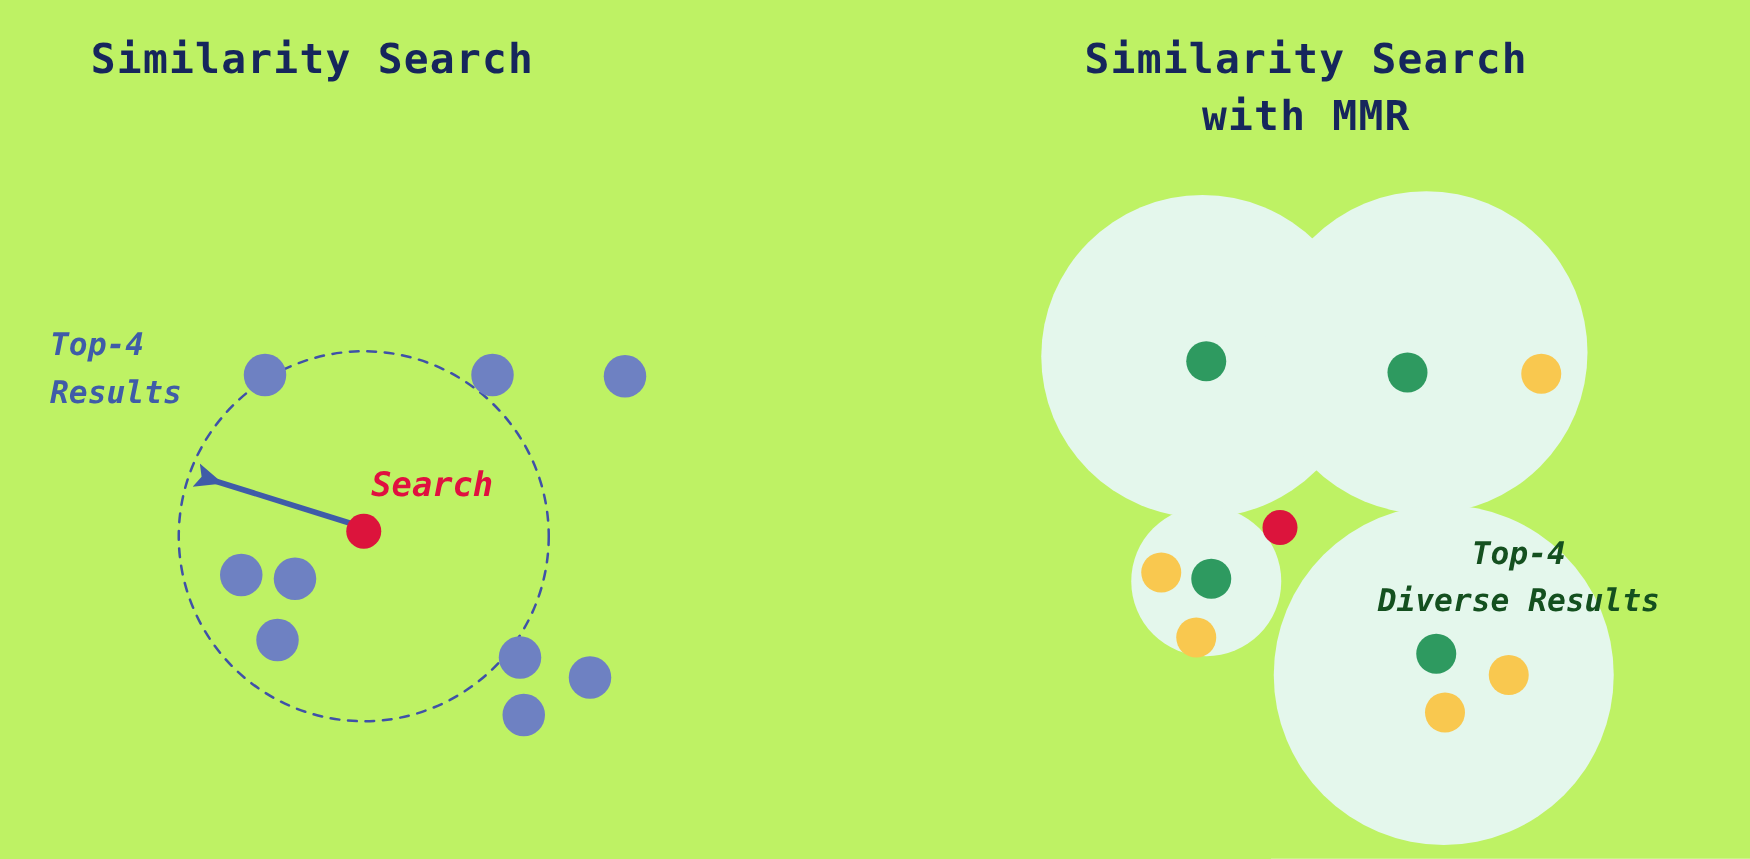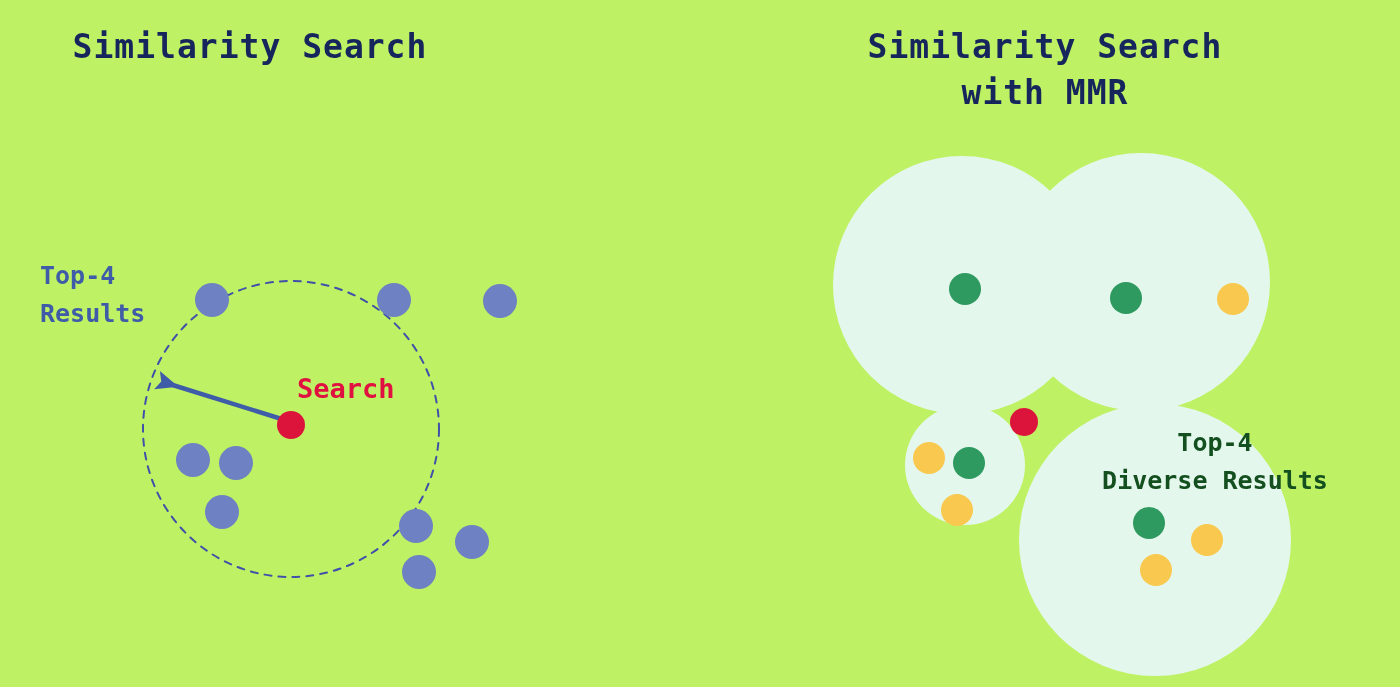--- a/index.html
+++ b/index.html
@@ -48,20 +48,21 @@
     left: 795px;
     top: 24px;
     width: 500px;
   }
   .annot {
     position: absolute;
     font-family: "DejaVu Sans Mono", "Liberation Mono", monospace;
     font-weight: 700;
     white-space: pre-line;
     user-select: none;
+    font-style: italic;
   }
   #label-top4-results {
     left: 40px;
     top: 257px;
     width: 190px;
     font-size: 25px;
     line-height: 38px;
     color: #3f5ca8;
     text-align: left;
   }

